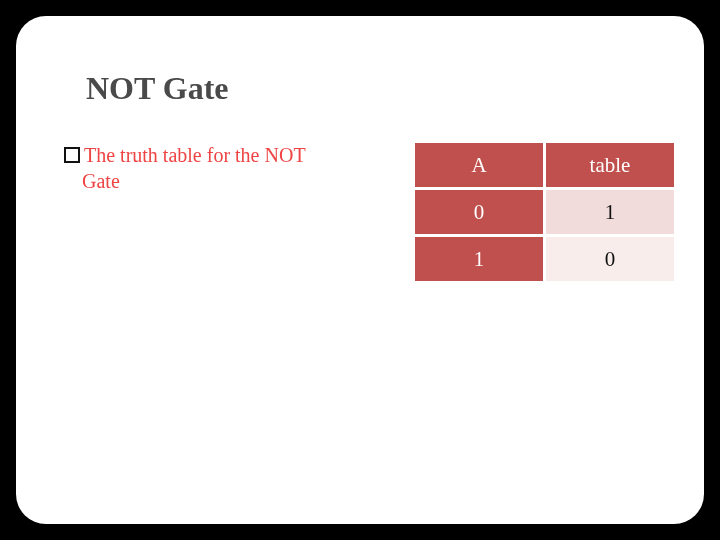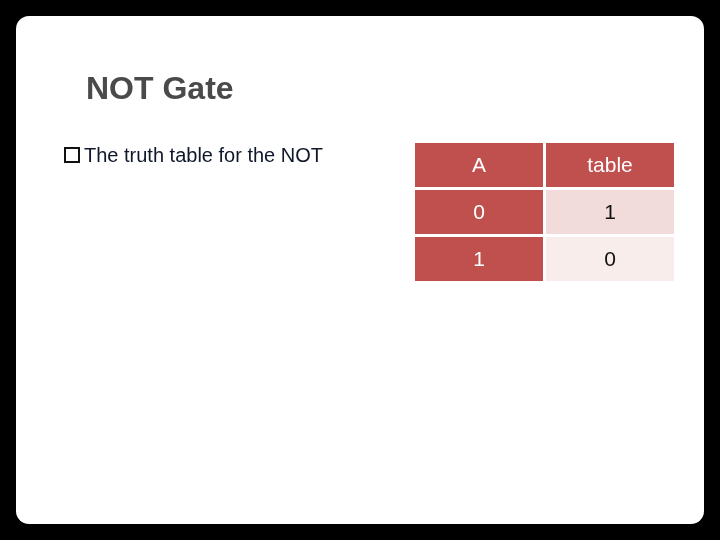--- a/index.html
+++ b/index.html
@@ -10,41 +10,42 @@
     background: #000;
     font-family: Arial, Helvetica, sans-serif;
   }
   .slide-frame {
     position: absolute;
     top: 16px;
     left: 16px;
     width: 688px;
     height: 508px;
     background: #fff;
-    border-radius: 13px;
+    border-radius: 30px;
     box-sizing: border-box;
+    font-family: Liberation Serif, serif;
   }
   .title {
     position: absolute;
     top: 54px;
     left: 70px;
     font-size: 32px;
     font-weight: bold;
     color: #4a4a4a;
   }
   .bullet-group {
     position: absolute;
     top: 126px;
     left: 48px;
     width: 300px;
   }
   .bullet-line {
     font-size: 20px;
     line-height: 26px;
-    color: #0f172a;
+    color: #ef4444;
   }
   .bullet-box {
     display: inline-block;
     width: 12px;
     height: 12px;
     border: 2px solid #111;
     margin-right: 4px;
     vertical-align: -1px;
   }
   .truth-table {
@@ -85,20 +86,23 @@
 <body>
 
 <div class="slide-frame">
 
   <div class="title">NOT Gate</div>
 
   <div class="bullet-group">
     <div class="bullet-line">
       <span class="bullet-box"></span><span>The truth table for the NOT</span>
     </div>
+    <div class="bullet-line" style="padding-left:18px;">
+      <span>Gate</span>
+    </div>
   </div>
 
   <table class="truth-table">
     <tbody>
         <tr>
       <th class="hdr">A</th>
       <th class="hdr">table</th>
     </tr>
     <tr>
       <td class="col-a">0</td>

